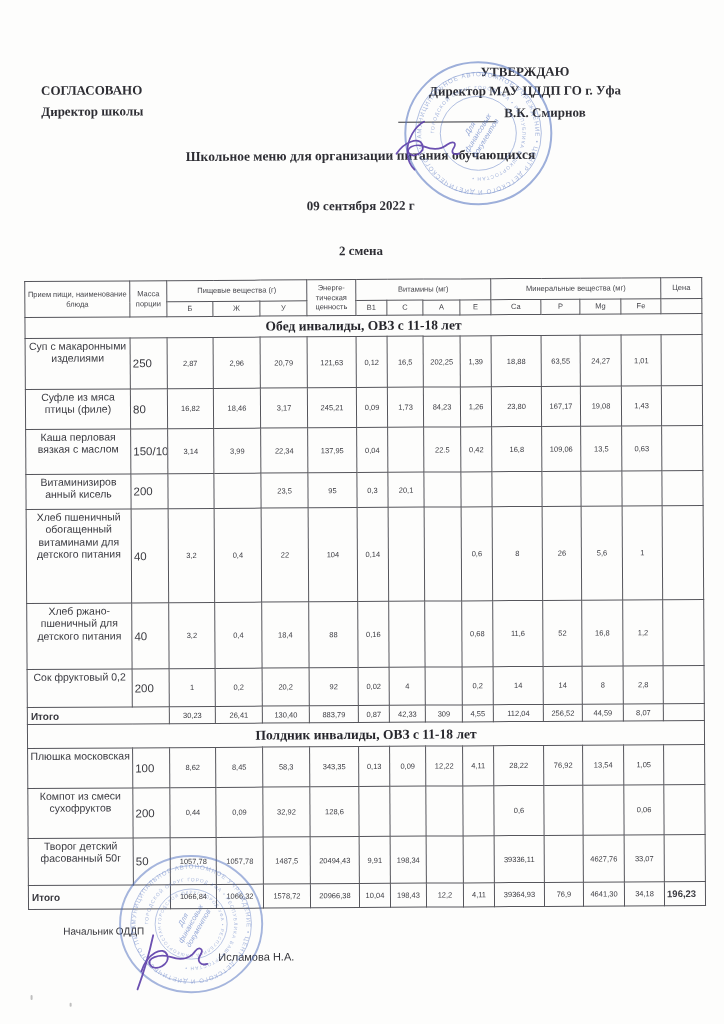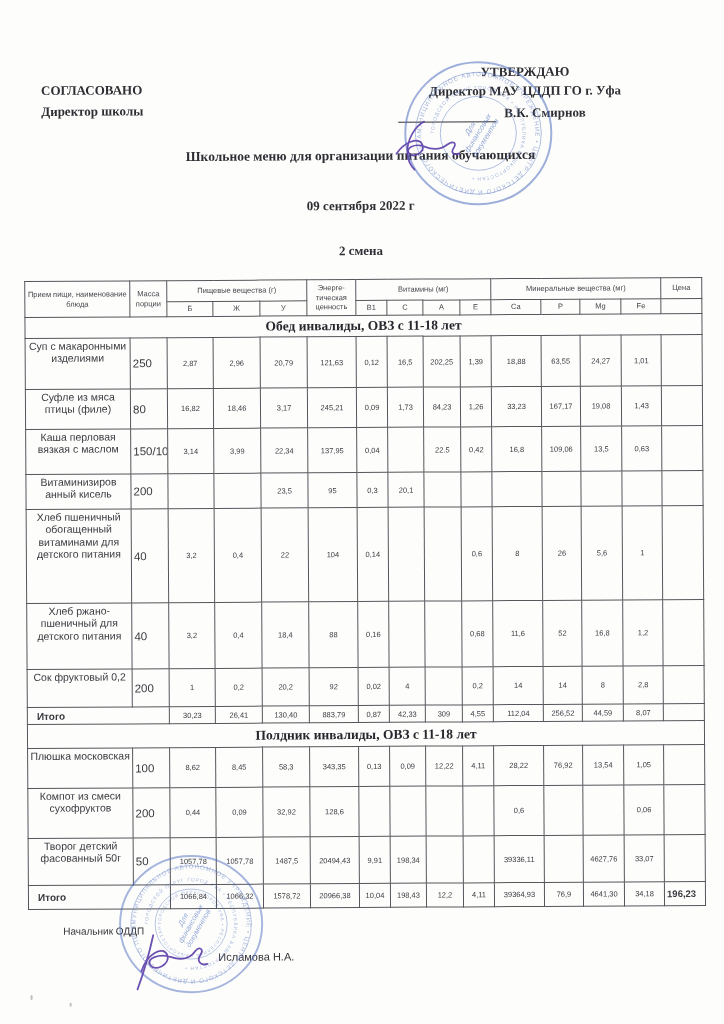--- a/index.html
+++ b/index.html
@@ -19,21 +19,21 @@
 
   
   .tbl-wrap{position:absolute;left:25px;top:279px;}
   table{table-layout:fixed;width:677px;border-collapse:collapse;}
   td,th{border:1px solid #56565c;padding:0 2px;overflow:hidden;}
   th{font-size:7.5px;font-weight:normal;line-height:1.25;text-align:center;vertical-align:middle;color:#45454b;}
   td.val{font-size:7.5px;text-align:center;vertical-align:middle;}
   td.name{font-size:10.5px;vertical-align:top;text-align:center;line-height:1.18;padding:1px 2px;overflow-wrap:break-word;}
   td.mass{font-size:11.5px;text-align:left;vertical-align:middle;margin-top:28px;}
   tr.section-row td{font-family:"Liberation Serif",serif;font-weight:bold;font-size:13.5px;text-align:center;color:#26262c;}
-  td.total-label{font-weight:bold;font-size:10px;vertical-align:middle;padding-left:9px;margin-top:9px;}
+  td.total-label{font-weight:bold;font-size:10px;vertical-align:middle;padding-left:3px;margin-top:9px;}
   td.price{font-size:8px;text-align:left;vertical-align:middle;}
   td.price-strong{font-weight:bold;font-size:9.5px;}
 
   
   .footer-position{position:absolute;left:60px;top:924px;font-size:10px;color:#333338;}
   .footer-name{position:absolute;left:215px;top:926px;font-size:11px;color:#333338;margin-top:24px;}
 
   
   .stamp{position:absolute;pointer-events:none;}
   .stamp-top{left:404px;top:59px;}
@@ -139,21 +139,21 @@
               <td class="name">Суфле из мяса птицы (филе)</td>
               <td class="mass">80</td>
               <td class="val">16,82</td>
               <td class="val">18,46</td>
               <td class="val">3,17</td>
               <td class="val">245,21</td>
               <td class="val">0,09</td>
               <td class="val">1,73</td>
               <td class="val">84,23</td>
               <td class="val">1,26</td>
-              <td class="val">33,23</td>
+              <td class="val">23,80</td>
               <td class="val">167,17</td>
               <td class="val">19,08</td>
               <td class="val">1,43</td>
               <td class="price"></td>
             </tr>
             <tr style="height: 45px;">
               <td class="name">Каша перловая вязкая с маслом</td>
               <td class="mass">150/10</td>
               <td class="val">3,14</td>
               <td class="val">3,99</td>

